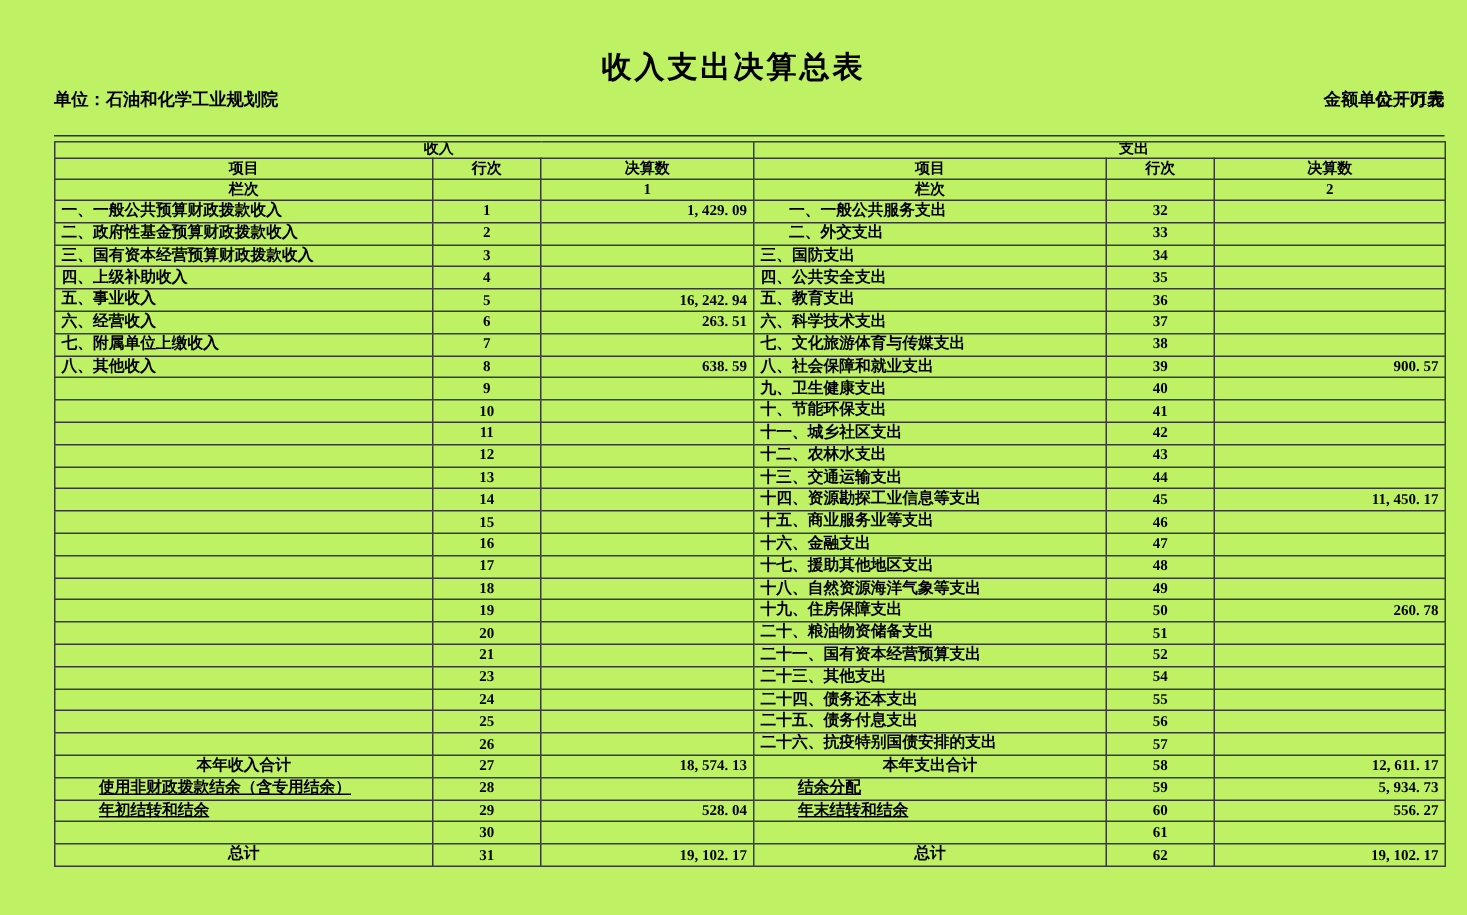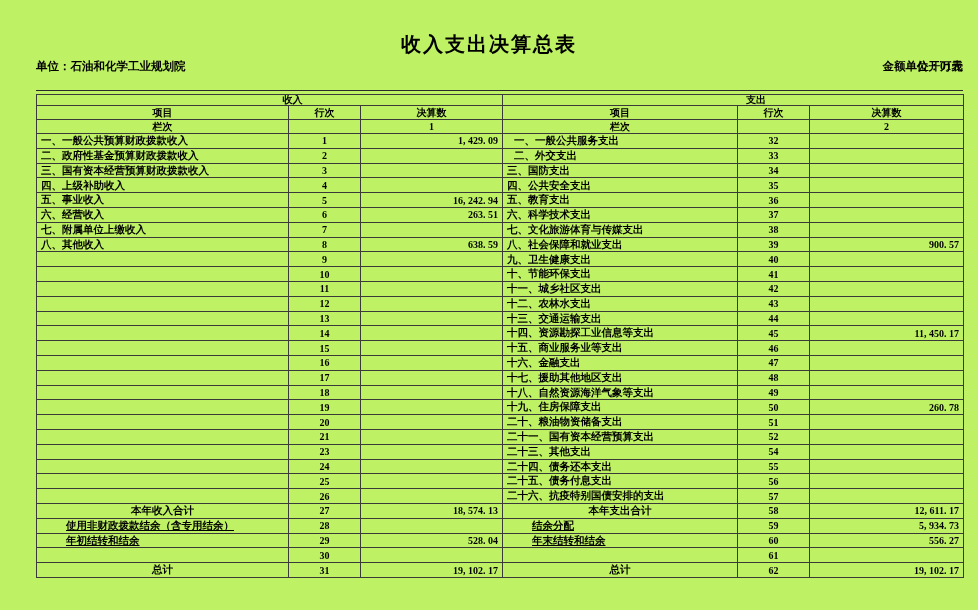--- a/index.html
+++ b/index.html
@@ -40,21 +40,21 @@
   }
   tr.hrow1 { height:11px; }
   tr.hrow1 td { font-size:10px; text-align:center; line-height:10px;padding-left:46px; }
   tr.hrow2 { height:14px; }
   tr.hrow2 td { font-size:10px; text-align:center; }
   tr.hrow3 { height:14px; }
   tr.hrow3 td { font-size:10px; text-align:center; }
   tr.drow { height:14.35px; }
   td.item { font-size:10.5px; text-align:left; padding-left:4px; }
   td.item.c  { text-align:center; padding-left:0; }
-  td.item.i1 { padding-left:11px; }
+  td.item.i1 { padding-left:23px; }
   td.item.i2 { padding-left:29px;text-decoration:underline; }
   td.line { font-size:10px; text-align:center; }
   td.val  { font-size:10px; text-align:right; padding-right:4px; }
 </style>
 </head>
 <body>
 
 <div class="page">
 
   <div class="title">收入支出决算总表</div>

